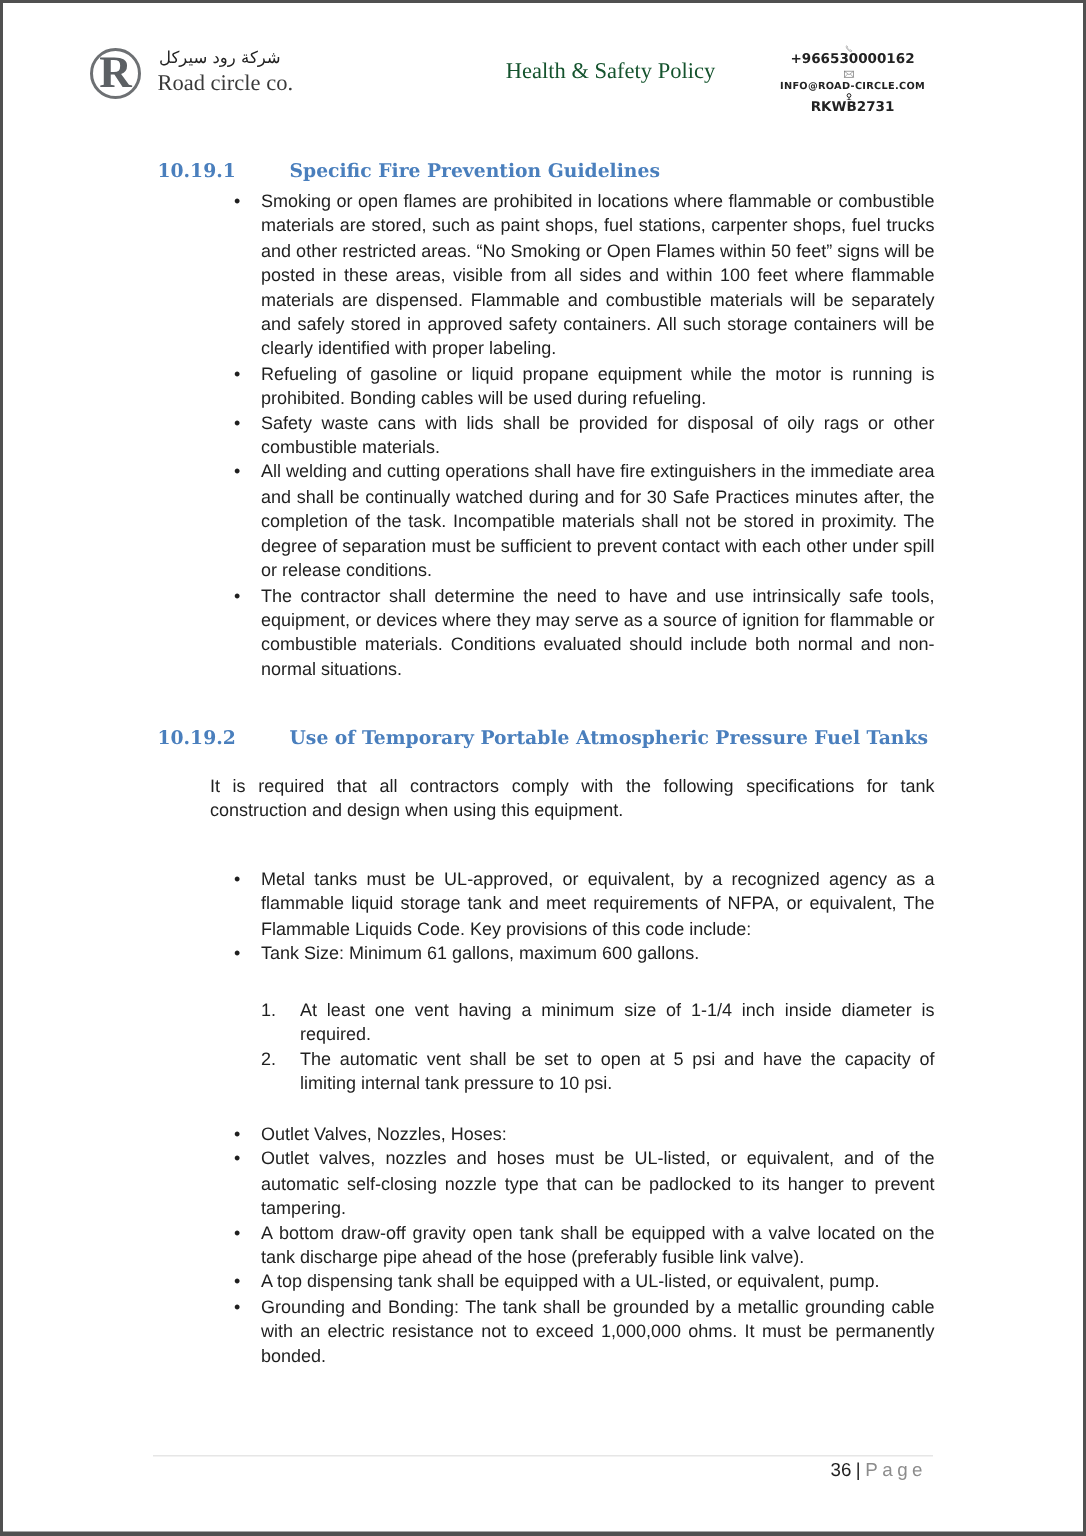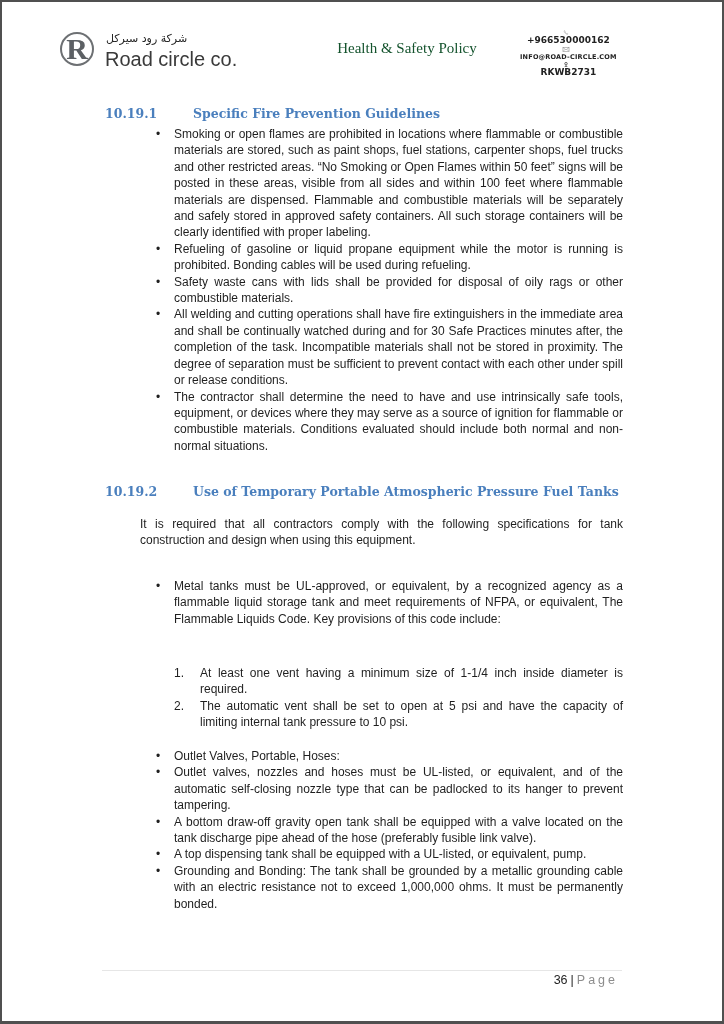--- a/index.html
+++ b/index.html
@@ -21,22 +21,22 @@
   }
   .logo-mark span {
     font-family: "Liberation Serif", serif; font-weight: bold; font-size: 30px;
     color: #5c6064; line-height: 1; margin-top: -1px;
   }
   .logo-arabic {
     position: absolute; left: 46px; top: 2px; font-size: 11px; color: #222;
     font-family: "DejaVu Sans", sans-serif; direction: rtl; white-space: nowrap;
   }
   .logo-name {
-    position: absolute; left: 45px; top: 18px; font-family: Liberation Sans, sans-serif;
-    font-size: 20px; color: #3a3a3a; white-space: nowrap;
+    position: absolute; left: 45px; top: 18px; font-family: Liberation Serif, serif;
+    font-size: 15px; color: #3a3a3a; white-space: nowrap;
   }
   .doc-title {
     position: absolute; left: 0; width: 714px; top: 38px; text-align: center;
     font-family: "Liberation Serif", serif; font-size: 15px; color: #14532d; padding-left: 48px;
   }
   .contact { position: absolute; left: 518px; top: 28px; }
   .contact-row { display: flex; align-items: center; height: 15px; margin-bottom: 1px; flex-direction: column; }
   .contact-row .ic { width: 12px; height: 12px; margin-right: 5px; display: inline-block; }
   .contact-row .txt {
     font-family: "DejaVu Sans", sans-serif; font-weight: bold; color: #222; white-space: nowrap;
@@ -129,33 +129,34 @@
 
   <div class="heading" style="top:482px;">
     <span class="num">10.19.2</span><span>Use of Temporary Portable Atmospheric Pressure Fuel Tanks</span>
   </div>
 
   <div class="body-text" style="left:138px; top:514px; width:483px;">It is required that all contractors comply with the following specifications for tank construction and design when using this equipment.</div>
 
   <div class="body-text" style="left:172px; top:576px; width:449px;">
     <ul class="bullets">
       <li>Metal tanks must be UL-approved, or equivalent, by a recognized agency as a flammable liquid storage tank and meet requirements of NFPA, or equivalent, The Flammable Liquids Code. Key provisions of this code include:</li>
+      <li>Tank Size: Minimum 61 gallons, maximum 600 gallons.</li>
     </ul>
   </div>
 
   <div class="body-text" style="left:198px; top:663px; width:423px;">
     <ol class="numbers">
       <li><span class="n">1.</span><span>At least one vent having a minimum size of 1-1/4 inch inside diameter is required.</span></li>
       <li><span class="n">2.</span><span>The automatic vent shall be set to open at 5 psi and have the capacity of limiting internal tank pressure to 10 psi.</span></li>
     </ol>
   </div>
 
   <div class="body-text" style="left:172px; top:746px; width:449px;">
     <ul class="bullets">
-      <li>Outlet Valves, Portable, Hoses:</li>
+      <li>Outlet Valves, Nozzles, Hoses:</li>
       <li>Outlet valves, nozzles and hoses must be UL-listed, or equivalent, and of the automatic self-closing nozzle type that can be padlocked to its hanger to prevent tampering.</li>
       <li>A bottom draw-off gravity open tank shall be equipped with a valve located on the tank discharge pipe ahead of the hose (preferably fusible link valve).</li>
       <li>A top dispensing tank shall be equipped with a UL-listed, or equivalent, pump.</li>
       <li>Grounding and Bonding: The tank shall be grounded by a metallic grounding cable with an electric resistance not to exceed 1,000,000 ohms. It must be permanently bonded.</li>
     </ul>
   </div>
 
   <div class="footer-rule"></div>
   <div class="page-num">
     <span>36</span><span class="sep">|</span><span class="pg">Page</span>

